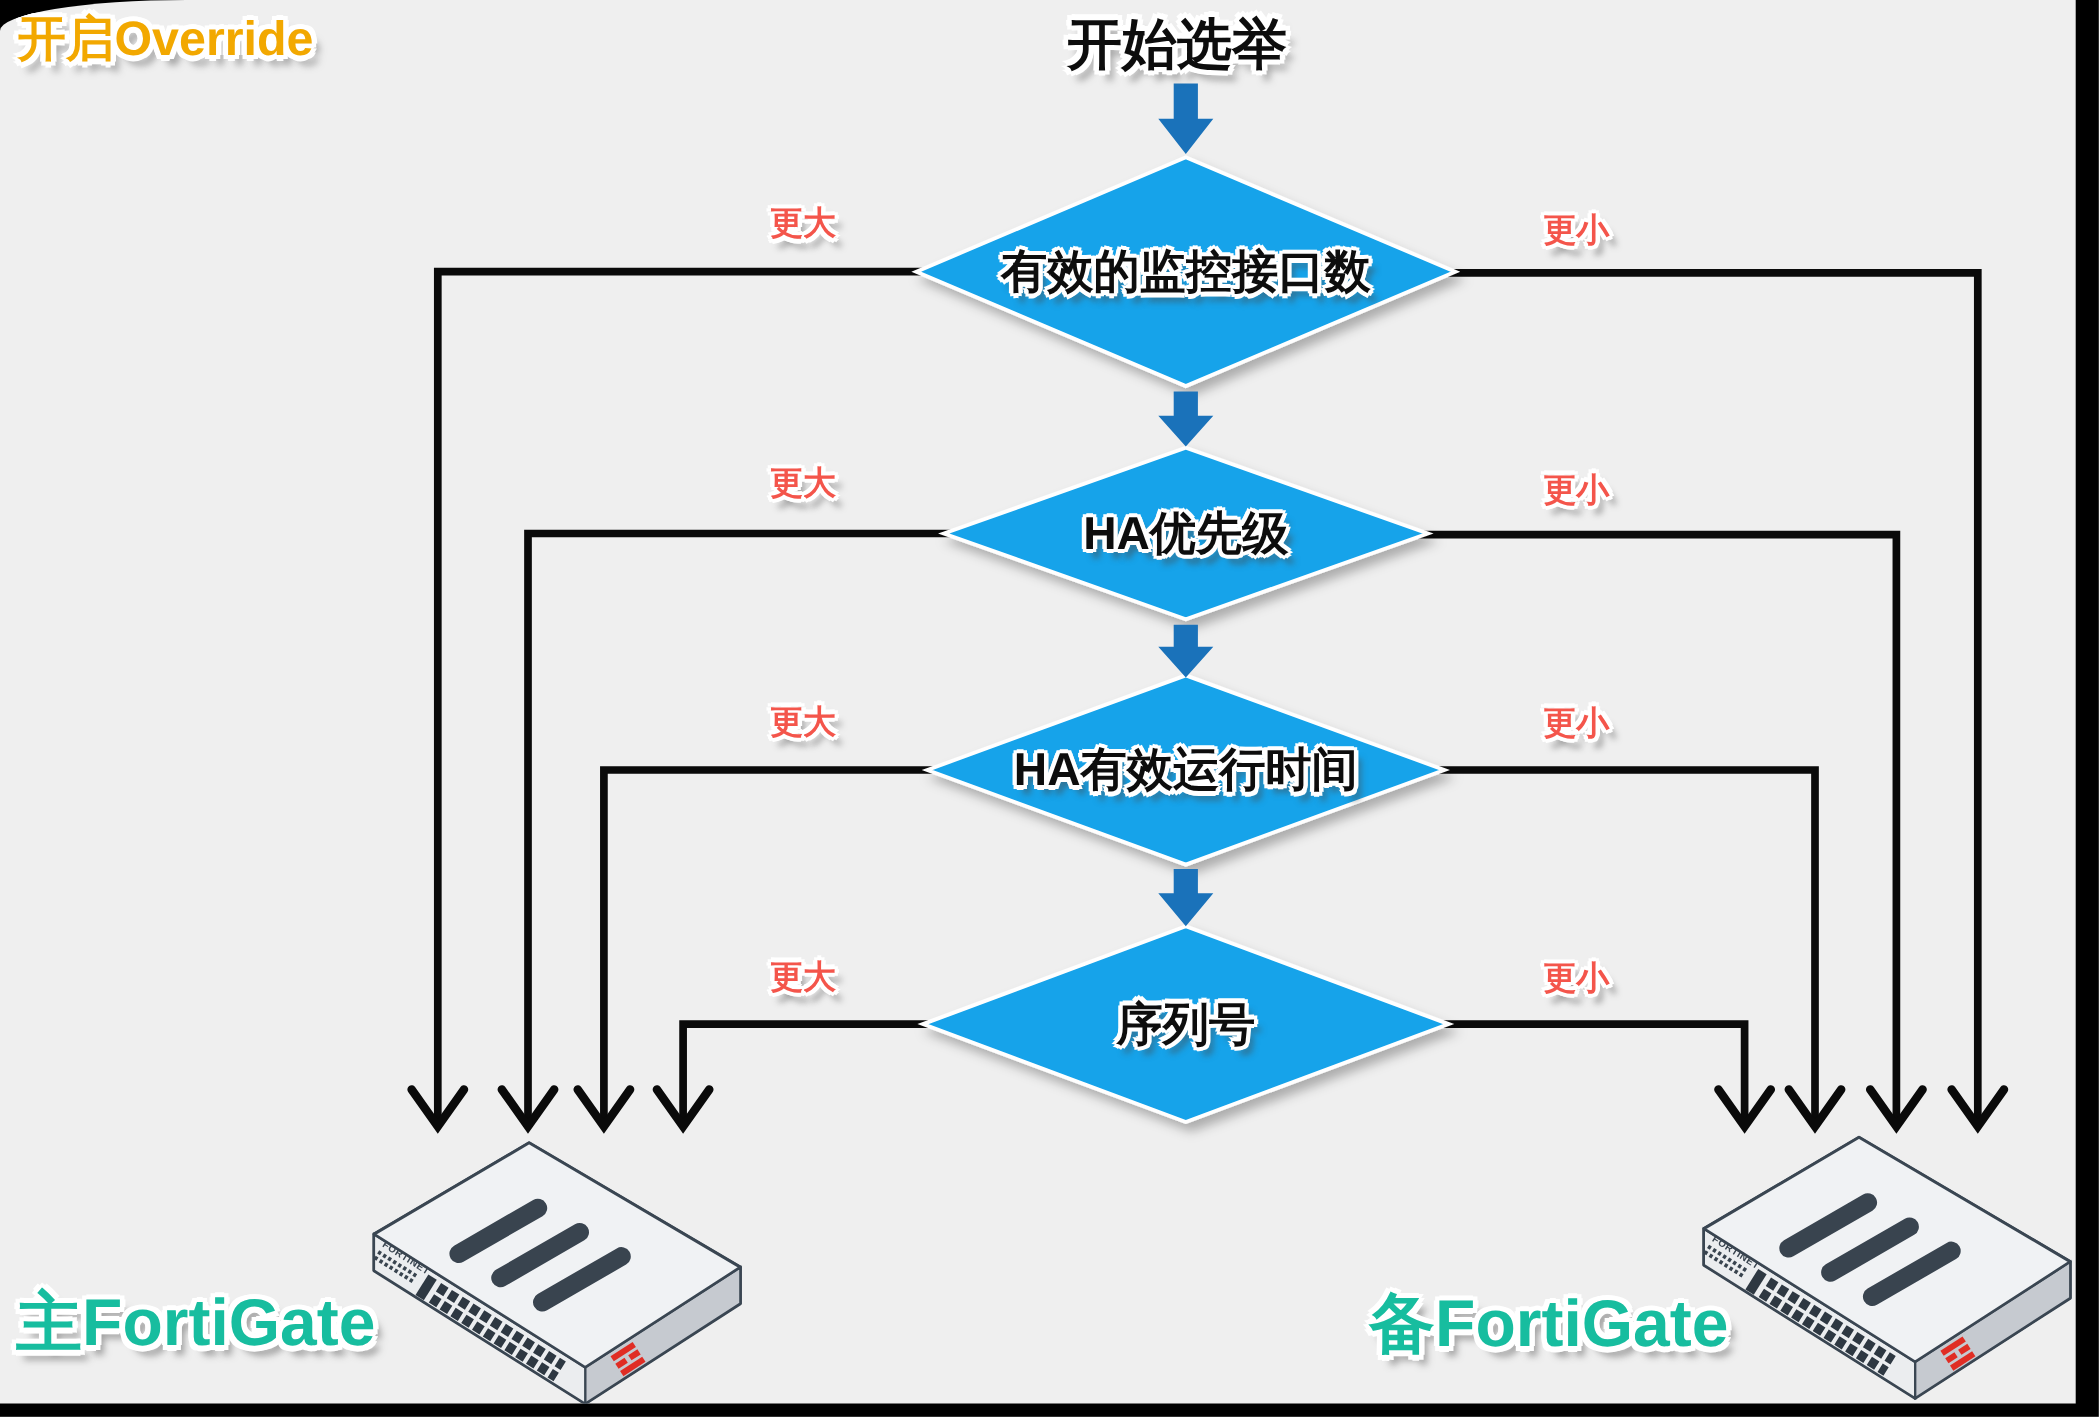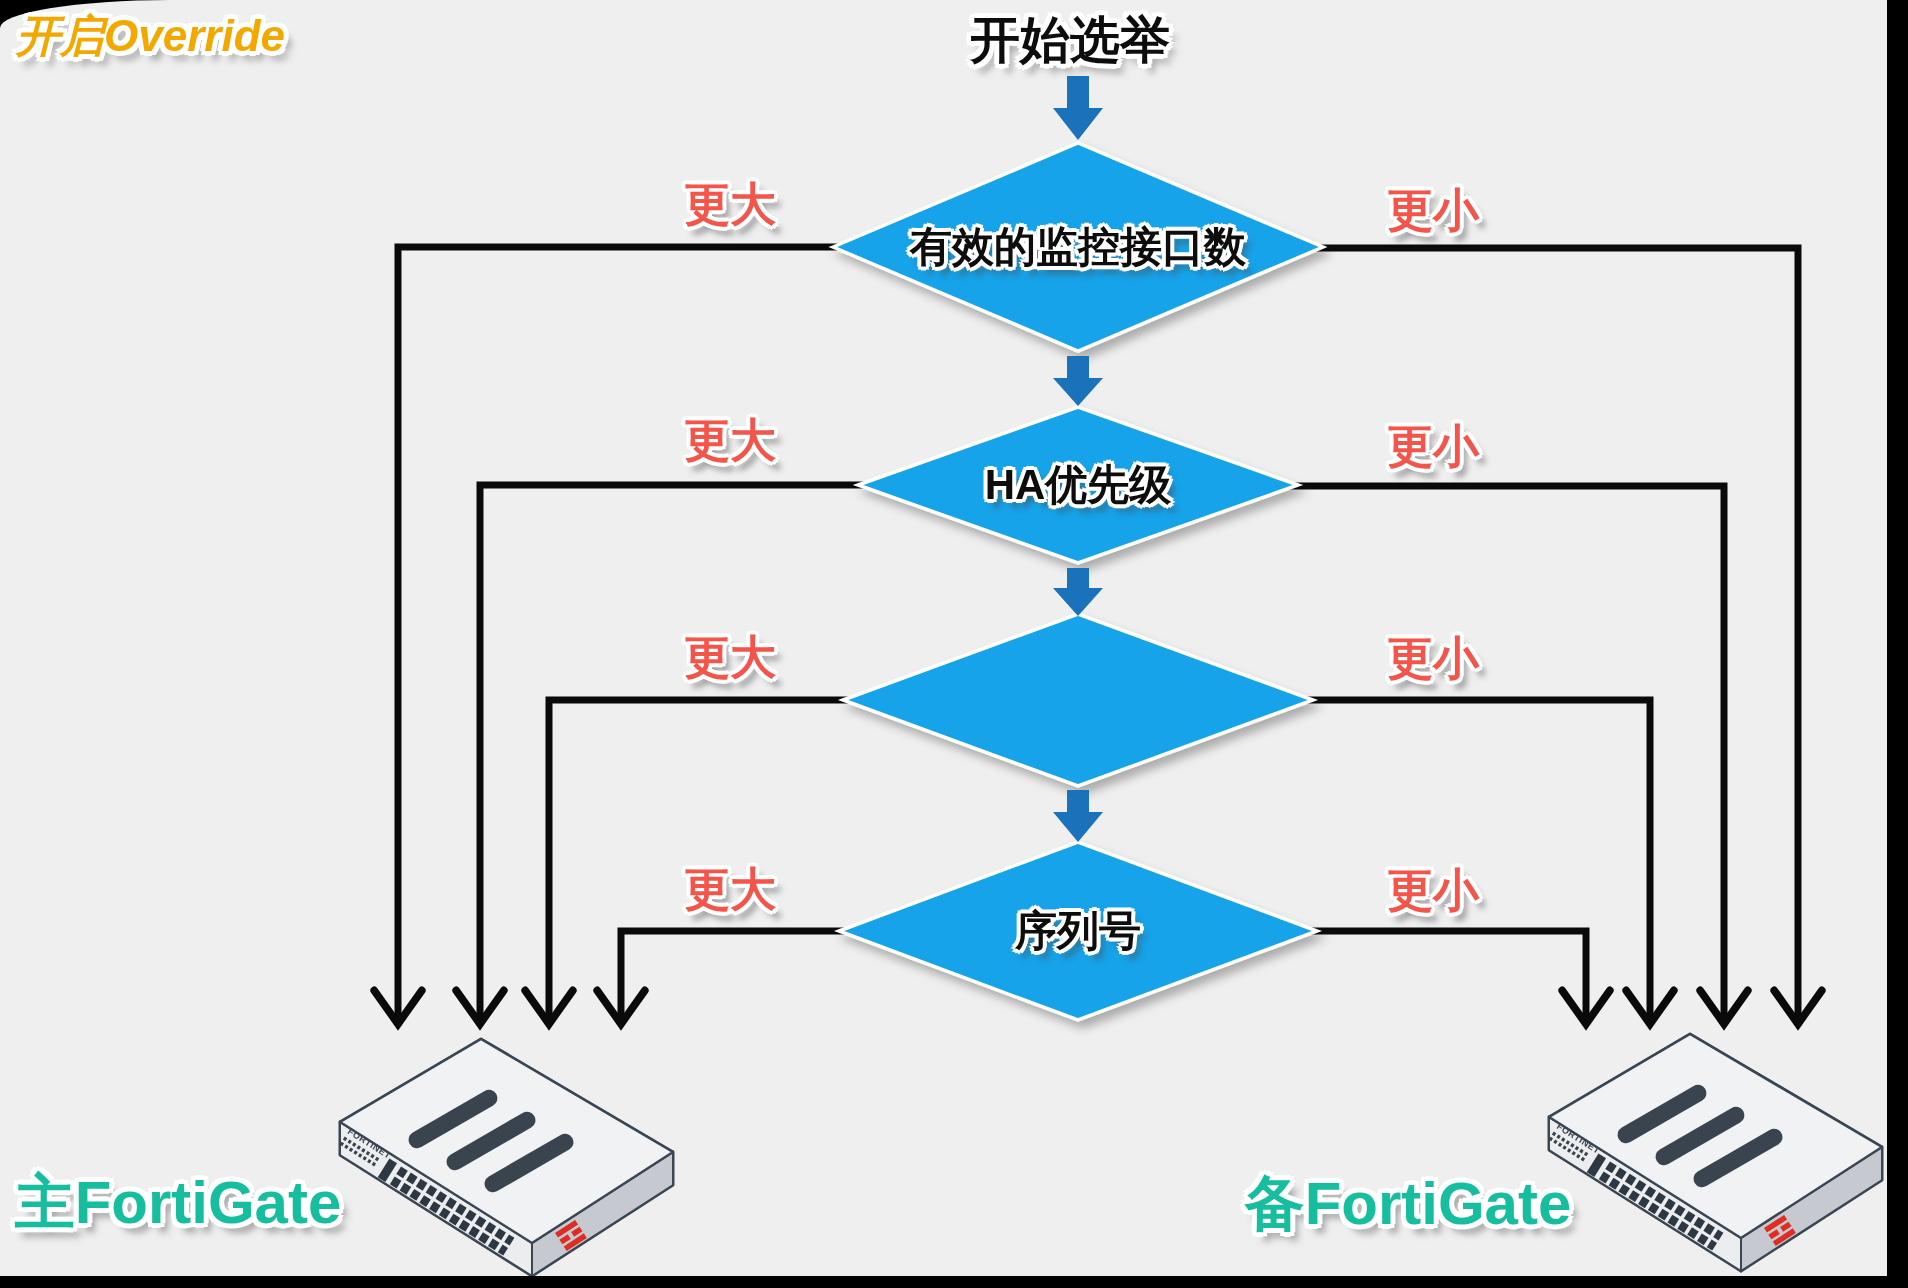--- a/index.html
+++ b/index.html
@@ -22,23 +22,23 @@
       7px 9px 7px rgba(90,90,90,.55);
   }
   .outline-soft{
     text-shadow:
       -3px -3px 0 #fff, 3px -3px 0 #fff, -3px 3px 0 #fff, 3px 3px 0 #fff,
       -4px 0 0 #fff, 4px 0 0 #fff, 0 -4px 0 #fff, 0 4px 0 #fff,
       6px 8px 6px rgba(70,70,70,.6);
   }
   .title{left:1070px;top:40px;font-size:50px;color:#0d0d0d;}
   .override{position:absolute;left:16px;top:14px;font-size:44px;font-weight:bold;
-    color:var(--override_yellow,#F2A800);white-space:nowrap;line-height:1;font-style:italic;}
+    color:var(--override_yellow,#F2A800);white-space:nowrap;line-height:1;}
   .decision-label{color:#0d0d0d;font-size:42px;left:1078px;}
-  .branch{font-size:46px;color:var(--branch_label_red,#F4554B);}
+  .branch{font-size:30px;color:var(--branch_label_red,#F4554B);}
   .branch.left{left:730px;}
   .branch.right{left:1433px;}
   .device-label{font-size:60px;color:var(--device_label_teal,#17BD9F);}
 </style>
 </head>
 <body>
 
 <div class="canvas">
 
   <svg class="overlay" width="1887" height="1276" viewBox="0 0 1887 1276">
@@ -106,20 +106,21 @@
       <path d="M1067,568 V588 H1053 L1078,616 L1103,588 H1089 V568 Z"></path>
       <path d="M1067,790 V812 H1053 L1078,842 L1103,812 H1089 V790 Z"></path>
     </g>
   </svg>
 
   <div class="lbl title outline-strong">开始选举</div>
   <div class="override outline-strong">开启Override</div>
 
   <div class="lbl decision-label outline-soft" style="top:247px;text-align:center;">有效的监控接口数</div>
   <div class="lbl decision-label outline-soft" style="top:485px;">HA优先级</div>
+  <div class="lbl decision-label outline-soft" style="top:700px;">HA有效运行时间</div>
   <div class="lbl decision-label outline-soft" style="top:931px;">序列号</div>
 
   <div class="lbl branch left outline-soft" style="top:204px;">更大</div>
   <div class="lbl branch right outline-soft" style="top:210px;">更小</div>
   <div class="lbl branch left outline-soft" style="top:440px;">更大</div>
   <div class="lbl branch right outline-soft" style="top:446px;">更小</div>
   <div class="lbl branch left outline-soft" style="top:657px;">更大</div>
   <div class="lbl branch right outline-soft" style="top:658px;">更小</div>
   <div class="lbl branch left outline-soft" style="top:889px;">更大</div>
   <div class="lbl branch right outline-soft" style="top:890px;">更小</div>

